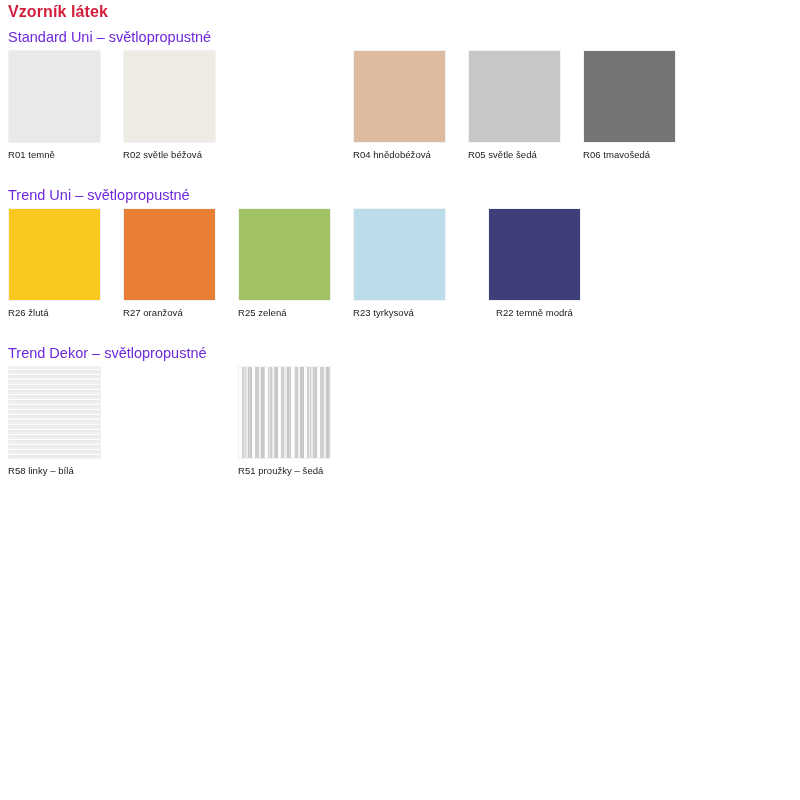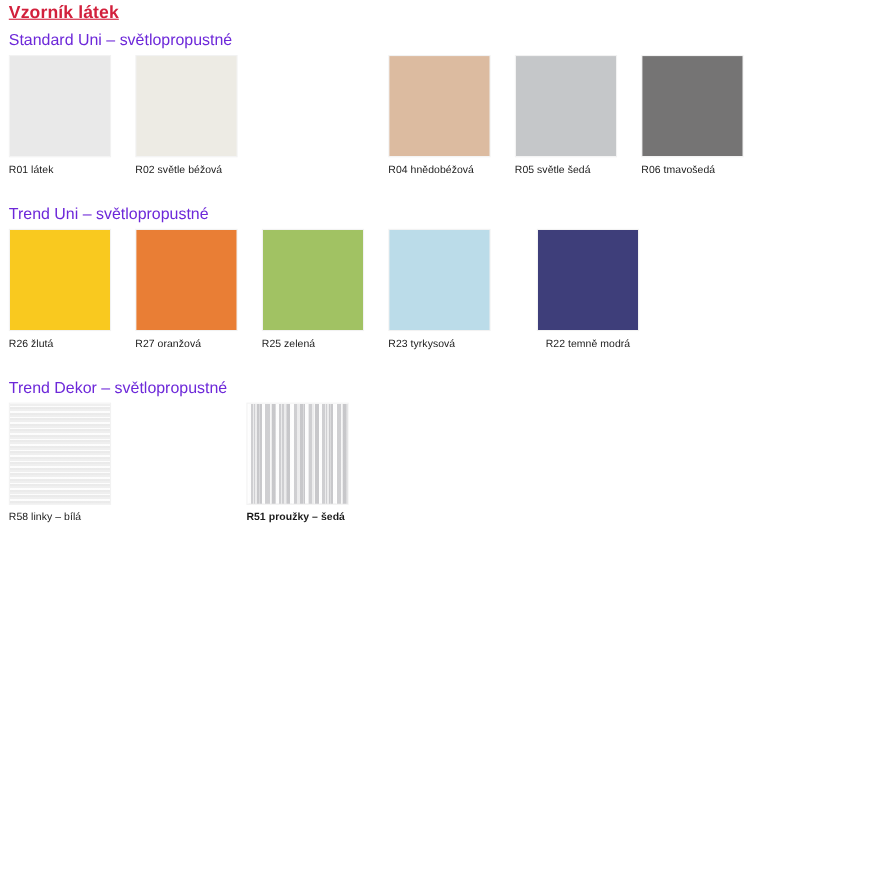--- a/index.html
+++ b/index.html
@@ -22,21 +22,20 @@
   }
   .page-title {
     position: absolute;
     left: 8px;
     top: 2px;
     font-size: 16px;
     font-weight: bold;
     color: #d2203c;
     letter-spacing: 0.1px;
     line-height: 20px;
-    text-decoration: underline;
   }
   .section {
     position: absolute;
     left: 0;
     width: 800px;
   }
   .section-title {
     position: absolute;
     left: 8px;
     top: 0;
@@ -131,21 +130,21 @@
 <div class="page">
 
   <div class="page-title" style="color: rgb(210, 32, 60);">Vzorník látek</div>
 
   <div id="sections-host">
       <div class="section" style="top: 28px;">
         <div class="section-title">Standard Uni – světlopropustné</div>
         <div class="swatch-row">
           <div class="swatch-cell" style="left: 8px;">
             <div class="swatch-chip bordered" style="background-color: rgb(233, 233, 233);"></div>
-            <div class="swatch-label">R01 látek</div>
+            <div class="swatch-label">R01 temně</div>
           </div>
           <div class="swatch-cell" style="left: 123px;">
             <div class="swatch-chip bordered" style="background-color: rgb(237, 235, 228);"></div>
             <div class="swatch-label">R02 světle béžová</div>
           </div>
           <div class="swatch-cell" style="left: 353px;">
             <div class="swatch-chip bordered" style="background-color: rgb(220, 187, 160);"></div>
             <div class="swatch-label">R04 hnědobéžová</div>
           </div>
           <div class="swatch-cell" style="left: 468px;">
@@ -183,21 +182,21 @@
           </div>
         </div>
       </div>
       <div class="section" style="top: 344px;">
         <div class="section-title">Trend Dekor – světlopropustné</div>
         <div class="swatch-row">
           <div class="swatch-cell" style="left: 8px;">
             <div class="swatch-chip bordered tex-lines-white"></div>
             <div class="swatch-label">R58 linky – bílá</div>
           </div>
-          <div class="swatch-cell" style="left: 224px; font-weight: bold;">
+          <div class="swatch-cell" style="left: 238px;">
             <div class="swatch-chip bordered tex-stripes-grey"></div>
             <div class="swatch-label">R51 proužky – šedá</div>
           </div>
         </div>
       </div>
     </div>
 
 </div>
 
 </body></html>

